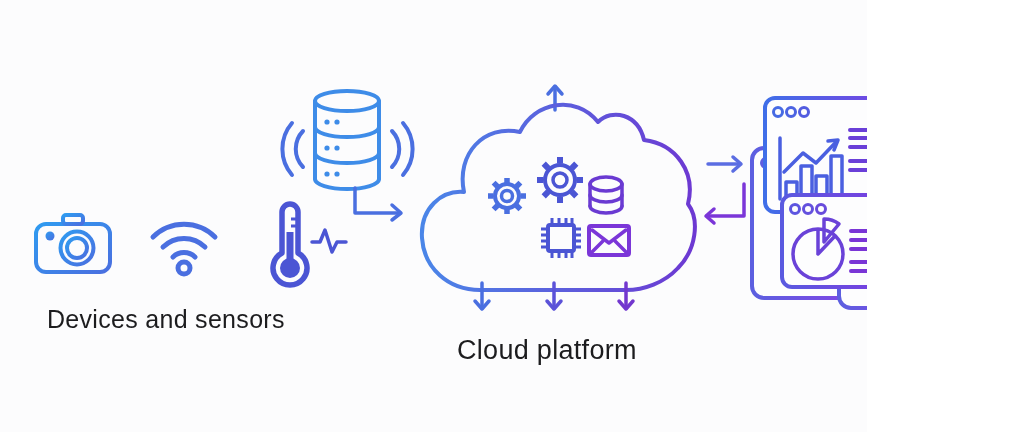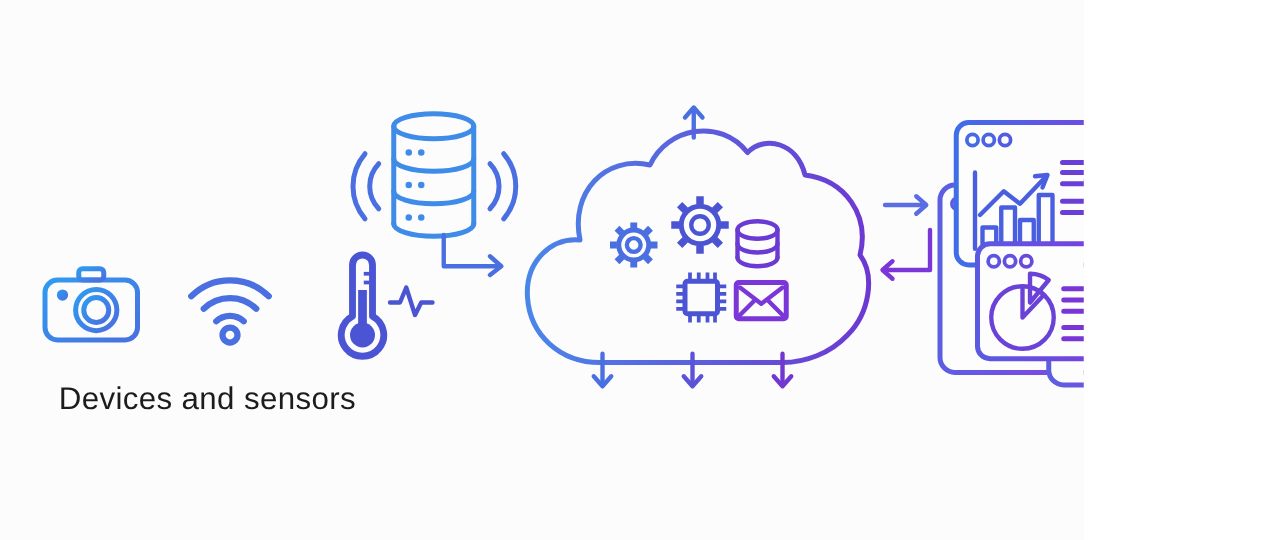--- a/index.html
+++ b/index.html
@@ -157,20 +157,21 @@
         <line class="sk" x1="142" y1="203" x2="142" y2="228" stroke="#5b52d8" stroke-width="3.5"></line>
         <path class="sk" d="M135,221 L142,229 L149,221" stroke="#5b52d8" stroke-width="3.5"></path>
       </g>
       <g>
         <line class="sk" x1="214" y1="203" x2="214" y2="228" stroke="#7237ce" stroke-width="3.5"></line>
         <path class="sk" d="M207,221 L214,229 L221,221" stroke="#7237ce" stroke-width="3.5"></path>
       </g>
     </svg>
   </div>
 
+  <div class="label label-cloud">Cloud platform</div>
 
   <div class="abs" style="left:700px;top:146px;">
     <svg width="52" height="84" viewBox="0 0 52 84">
       <g>
         <line class="sk" x1="8" y1="18" x2="40" y2="18" stroke="#5b6de2" stroke-width="3.5"></line>
         <path class="sk" d="M33,11 L41,18 L33,25" stroke="#5b6de2" stroke-width="3.5"></path>
       </g>
       <g>
         <path class="sk c-purple" d="M44,38 V70 H7" stroke-width="3.5"></path>
         <path class="sk c-purple" d="M14,63 L6,70 L14,77" stroke-width="3.5"></path>

